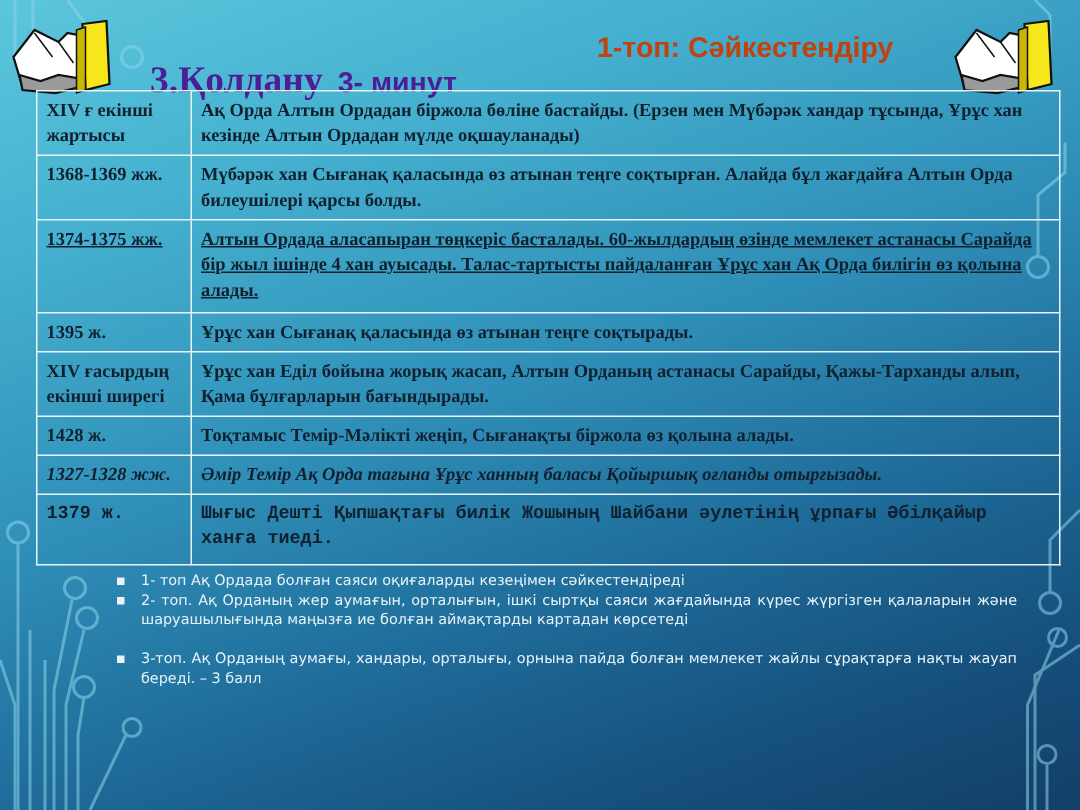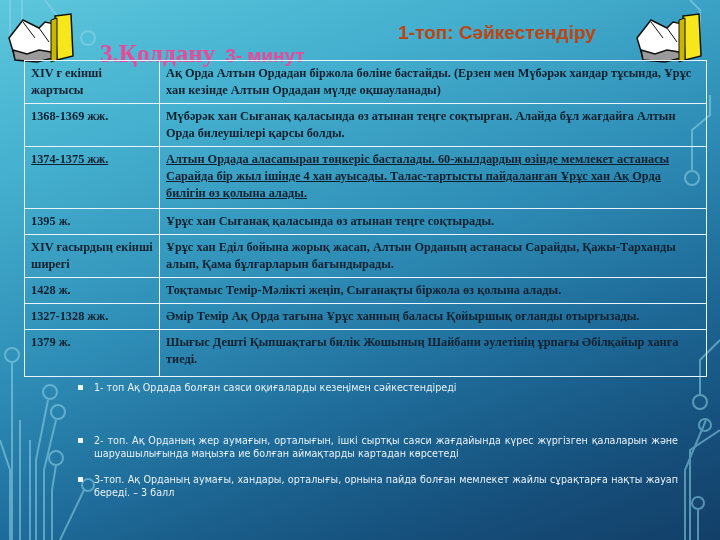--- a/index.html
+++ b/index.html
@@ -8,60 +8,60 @@
       position: relative;
       font-family: "Liberation Sans", sans-serif;
       background: linear-gradient(160deg, #5cc6dc 0%, #45b0cf 22%, #2e8db6 48%, #1e6a98 68%, #16507c 85%, #123f68 100%);
     }
     .circuit { position: absolute; left: 0; top: 0; width: 720px; height: 540px; pointer-events: none; }
     .book-icon { position: absolute; width: 72px; height: 58px; }
     .book-left { left: 5px; top: 8px; }
     .book-right { left: 633px; top: 8px; }
     .title-main {
       position: absolute; left: 100px; top: 17px;
-      font-family: "Liberation Serif", serif; font-weight: bold; font-size: 25px; color: #ec4899;
+      font-family: "Liberation Serif", serif; font-weight: bold; font-size: 25px; color: #4c1d95;
       display: flex; align-items: baseline; gap: 10px; justify-content: center;
     }
     .title-main .sub { font-family: "Liberation Sans", sans-serif; font-size: 19px; font-weight: bold; margin-top: 28px; }
     .title-right {
       position: absolute; left: 398px; top: 22px;
       font-family: "Liberation Sans", sans-serif; font-weight: bold; font-size: 19px; color: #c2410c;
     }
     .table {
       position: absolute; left: 24px; top: 60px; width: 683px;
       border-collapse: collapse;
       font-family: "Liberation Serif", serif; font-weight: bold; font-size: 12.3px; color: #10202e;
       line-height: 17px;
     }
     .table td {
       border: 1px solid #e8f4f8;
       vertical-align: top;
       padding: 4px 6px 4px 6px;
     }
-    .table td.date { width: 135px; }
+    .table td.date { width: 103px; }
     .table tr.r0 td { height: 42px; }
     .table tr.r1 td { height: 39px; }
     .table tr.r2 td { height: 62px; text-decoration: underline; }
     .table tr.r3 td { height: 26px; }
     .table tr.r4 td { height: 39px; }
     .table tr.r5 td { height: 26px; }
-    .table tr.r6 td { height: 26px; }
-    .table tr.r7 td { height: 47px; }
+    .table tr.r6 td { height: 26px; font-style: italic; }
+    .table tr.r7 td { height: 47px; font-family: Liberation Mono, monospace; }
     .desc {
       position: absolute; left: 78px; top: 381px; width: 600px;
       font-family: "DejaVu Sans", sans-serif; font-size: 9.6px; color: #e9f3f8; line-height: 13px;
       list-style: none;
     }
     .desc li { position: relative; padding-left: 16px; margin-bottom: 0; text-align: justify; }
     .desc li .bullet {
       position: absolute; left: 0; top: 4px; width: 5px; height: 5px; background: #e9f3f8;
     }
     .desc li.l0 { margin-bottom: 14px; }
     .desc li.l1 { }
-    .desc li.l2 { margin-bottom: 13px; margin-top: 40px; }
+    .desc li.l2 { margin-bottom: 13px; }
   </style>
 </head>
 <body>
 
 <svg class="circuit" viewBox="0 0 720 540">
   <g fill="none" stroke="#8fd4ea" stroke-width="2" opacity="0.55">
     <path d="M10 0 V40"></path>
       <path d="M22 0 V40"></path>
       <path d="M45 0 L60 20 V45"></path>
     <circle cx="88" cy="38" r="7"></circle>

